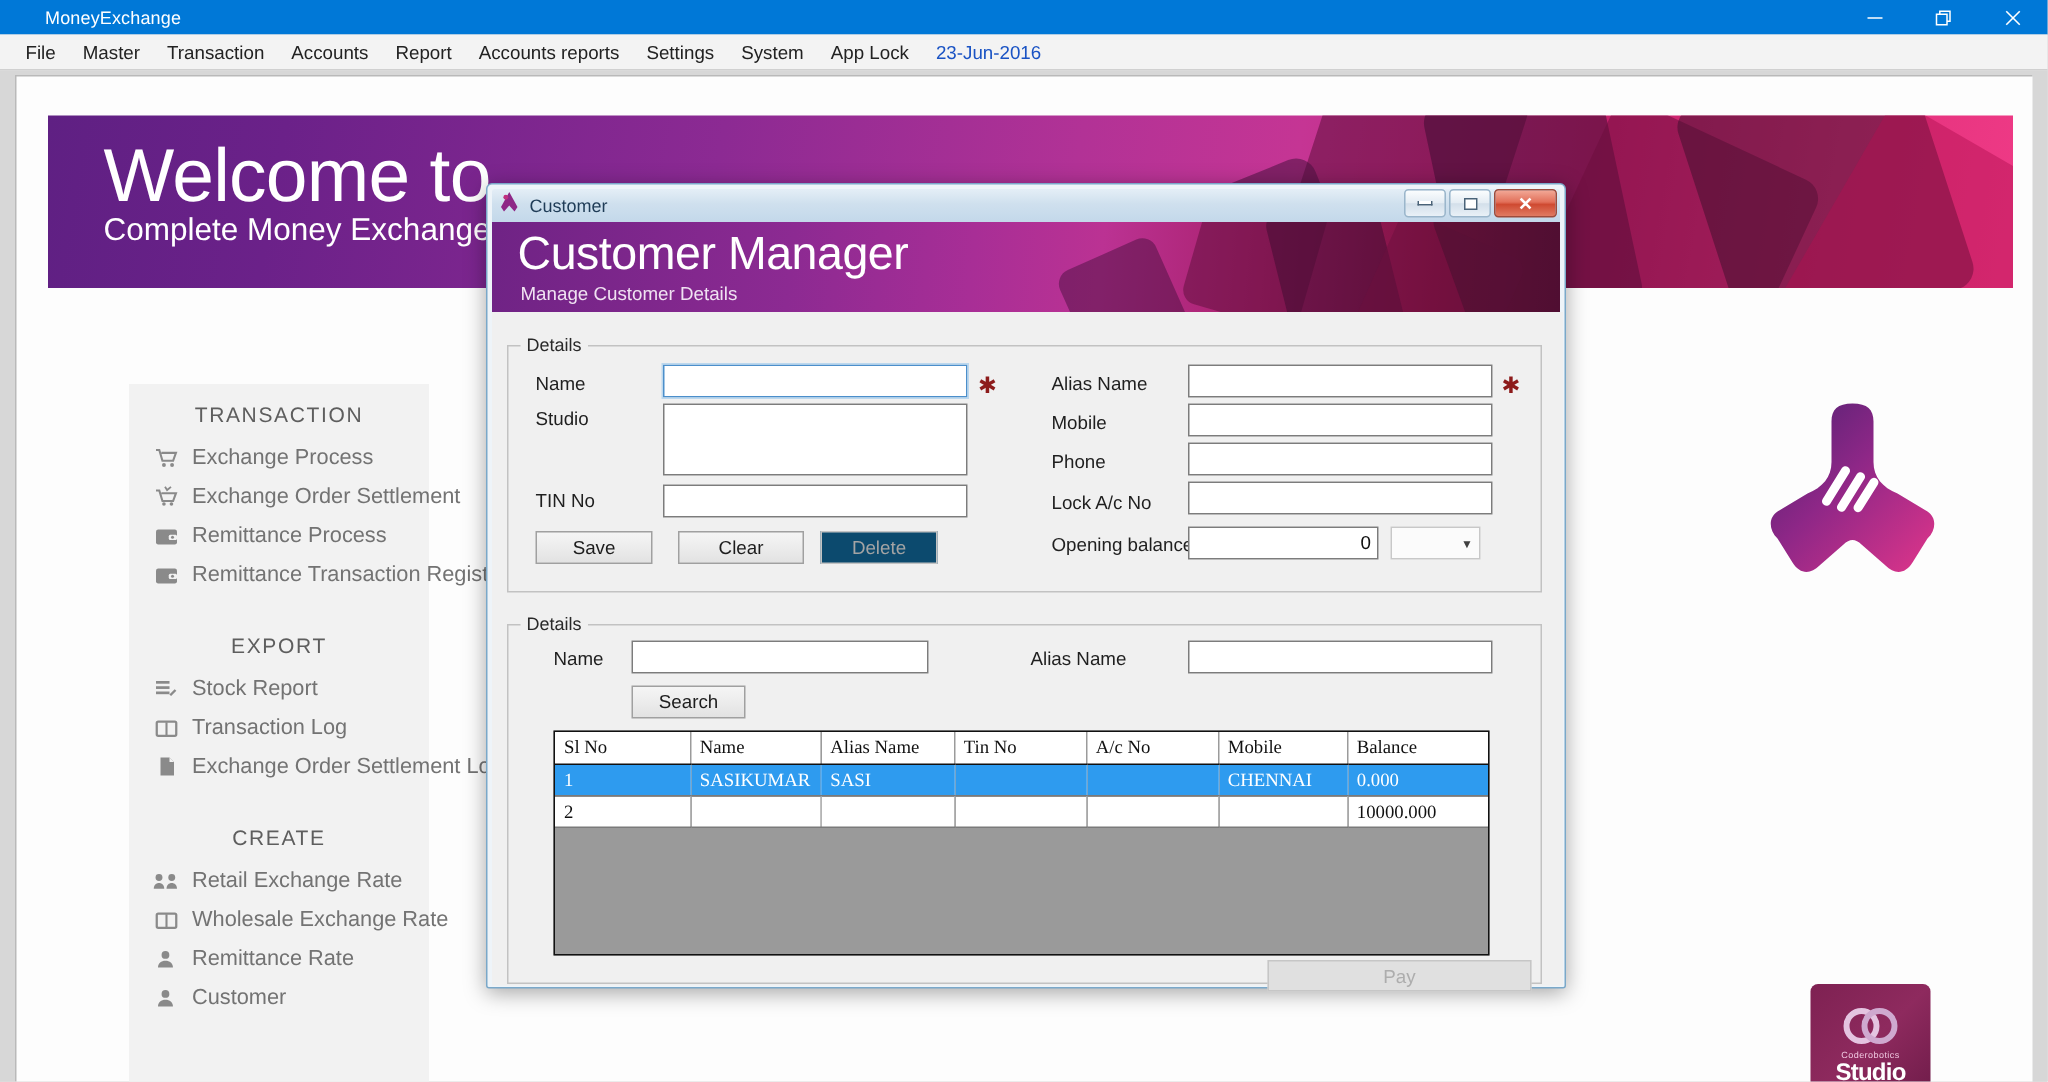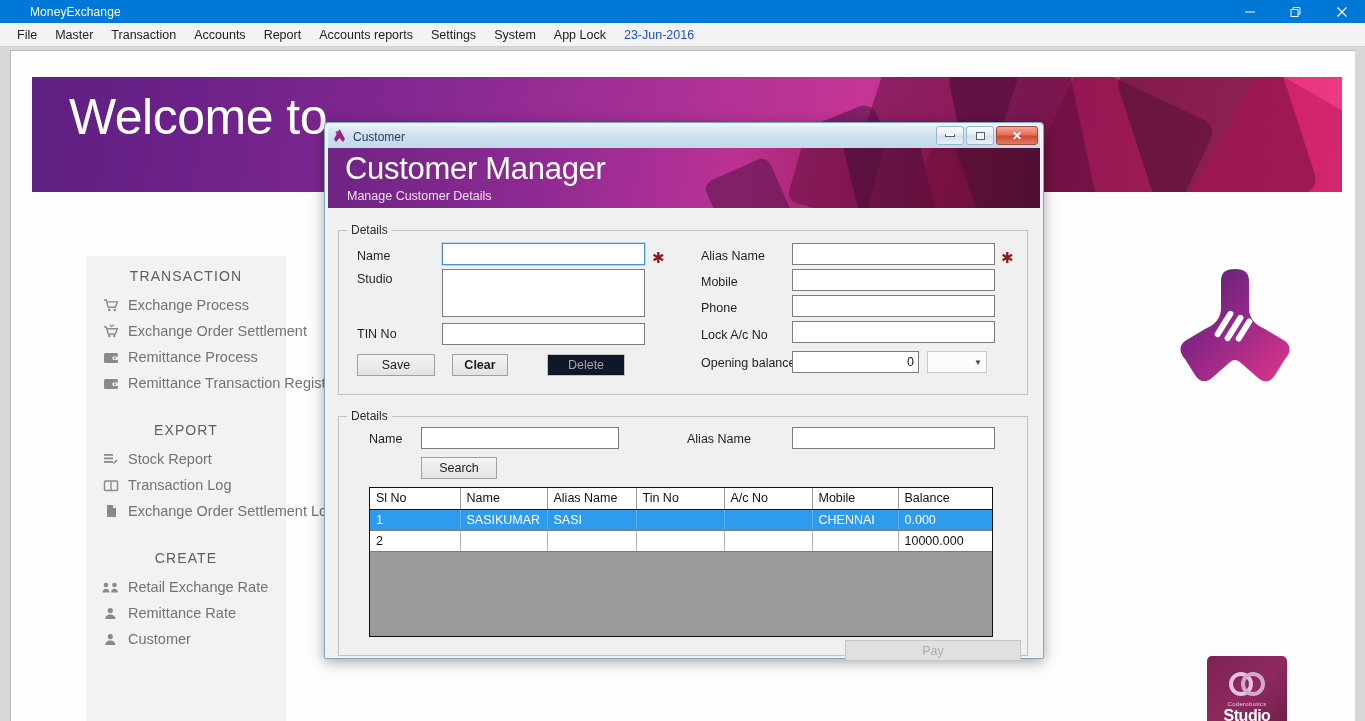--- a/index.html
+++ b/index.html
@@ -175,34 +175,35 @@
     font-family: "Liberation Sans", sans-serif;
   }
   .txtbox.focused { border: 1px solid #4c8fcb; outline: 1px solid #bcd8ee; }
   .req-star { position: absolute; color: #8d1b1b; font-size: 15px; line-height: 10px; }
   .btn {
     position: absolute; background: linear-gradient(180deg,#f5f5f5 0%, #ececec 50%, #e2e2e2 100%);
     border: 1px solid #a0a0a0; font-size: 12.5px; color: #1c1c1c;
     display: flex; align-items: center; justify-content: center;
     font-family: "Liberation Sans", sans-serif;
   }
-  .btn.disabled { color: #a4a4a4; background: #0f172a; border-color: #c3c3c3; }
+  .btn.disabled { color: #a4a4a4; background: #0c4a6e; border-color: #c3c3c3; }
 
   .combo {
     position: absolute; background: #fbfbfb; border: 1px solid #c8c8c8;
     display: flex; align-items: center; justify-content: flex-end;
   }
   .combo .arrow {
     width: 16px; text-align: center; font-size: 8px; color: #404040;
   }
 
   
   #grid {
     position: absolute; border: 1px solid #111; background: #9a9a9a;
     overflow: hidden;
+    font-family: Liberation Serif, serif;
   }
   #grid table { border-collapse: collapse; width: 100%; table-layout: fixed; }
   #grid th {
     background: #fff; border-right: 1px solid #9b9b9b; border-bottom: 1px solid #111;
     font-size: 12.5px; font-weight: normal; text-align: left; color: #111;
     padding: 3px 6px; height: 21px;
   }
   #grid td {
     background: #fff; border-right: 1px solid #b5b5b5; border-bottom: 1px solid #7a7a7a;
     font-size: 12.5px; color: #111; padding: 2px 6px; height: 21px;
@@ -261,20 +262,21 @@
 
     <div id="welcome-banner">
       <div class="shape" style="left:840px;top:-35px;width:130px;height:150px;background:#5f0f3c;transform:rotate(18deg);"></div>
       <div class="shape" style="left:930px;top:-20px;width:120px;height:160px;background:#3f0d33;transform:rotate(-12deg);"></div>
       <div class="shape" style="left:1010px;top:10px;width:150px;height:150px;background:#6d0f3e;transform:rotate(25deg);"></div>
       <div class="shape" style="left:1105px;top:-30px;width:160px;height:170px;background:#43102f;transform:rotate(-18deg);"></div>
       <div class="shape" style="left:1180px;top:20px;width:170px;height:160px;background:#b11050;transform:rotate(30deg);opacity:.45;"></div>
       <div class="shape" style="left:760px;top:40px;width:110px;height:140px;background:#4a1040;transform:rotate(-22deg);"></div>
       <div id="banner-text">
         <div id="welcome-title">Welcome to</div>
+        <div id="welcome-sub">Complete Money Exchange</div>
       </div>
     </div>
 
     <div id="sidebar">
       <div id="sidebar-inner">
 
         <div class="side-head">TRANSACTION</div>
         <div class="side-item">
           <span class="si-ico">
             <svg width="16" height="14" viewBox="0 0 16 14">
@@ -352,20 +354,29 @@
         <div class="side-item">
           <span class="si-ico">
             <svg width="17" height="13" viewBox="0 0 17 13">
                 <circle cx="4" cy="4" r="2.3" fill="#8a8a8a"></circle>
                 <circle cx="12.5" cy="4" r="2.3" fill="#8a8a8a"></circle>
                 <path d="M0.5 11.5c0-2.4 1.6-3.8 3.5-3.8s3.5 1.4 3.5 3.8z" fill="#8a8a8a"></path>
                 <path d="M9 11.5c0-2.4 1.6-3.8 3.5-3.8s3.5 1.4 3.5 3.8z" fill="#8a8a8a"></path>
               </svg>
           </span>
           <span>Retail Exchange Rate</span>
+        </div>
+        <div class="side-item">
+          <span class="si-ico">
+            <svg width="16" height="13" viewBox="0 0 16 13">
+                <rect x="1.5" y="2" width="13" height="9.5" rx="1" fill="none" stroke="#8a8a8a" stroke-width="1.5"></rect>
+                <line x1="8" y1="2.5" x2="8" y2="11" stroke="#8a8a8a" stroke-width="1.4"></line>
+              </svg>
+          </span>
+          <span>Wholesale Exchange Rate</span>
         </div>
         <div class="side-item">
           <span class="si-ico">
             <svg width="14" height="13" viewBox="0 0 14 13">
                 <circle cx="6.3" cy="3.6" r="2.6" fill="#8a8a8a"></circle>
                 <path d="M1.3 12c0-2.8 2.2-4.5 5-4.5s5 1.7 5 4.5z" fill="#8a8a8a"></path>
               </svg>
           </span>
           <span>Remittance Rate</span>
         </div>
@@ -449,21 +460,21 @@
           <input class="txtbox focused" style="left: 103px; top: 12px; width: 203px; height: 22px;" value="">
           <span class="req-star" style="left:313px;top:22px;">✱</span>
 
           <span class="fld-label" style="left:18px;top:41px;">Studio</span>
           <textarea class="txtbox" style="left: 103px; top: 38px; width: 203px; height: 48px; resize: none;"></textarea>
 
           <span class="fld-label" style="left:18px;top:96px;">TIN No</span>
           <input class="txtbox" style="left: 103px; top: 92px; width: 203px; height: 22px;" value="">
 
           <div class="btn" style="left:18px;top:123px;width:78px;height:22px;">Save</div>
-          <div class="btn" style="left:113px;top:123px;width:56px;height:22px;font-weight:bold;">Clear</div>
+          <div class="btn" style="left:113px;top:123px;width:84px;height:22px;">Clear</div>
           <div class="btn disabled" style="left:208px;top:123px;width:78px;height:22px;">Delete</div>
 
           <span class="fld-label" style="left:362px;top:18px;">Alias Name</span>
           <input class="txtbox" style="left: 453px; top: 12px; width: 203px; height: 22px;" value="">
           <span class="req-star" style="left:662px;top:22px;">✱</span>
 
           <span class="fld-label" style="left:362px;top:44px;">Mobile</span>
           <input class="txtbox" style="left: 453px; top: 38px; width: 203px; height: 22px;" value="">
 
           <span class="fld-label" style="left:362px;top:70px;">Phone</span>

